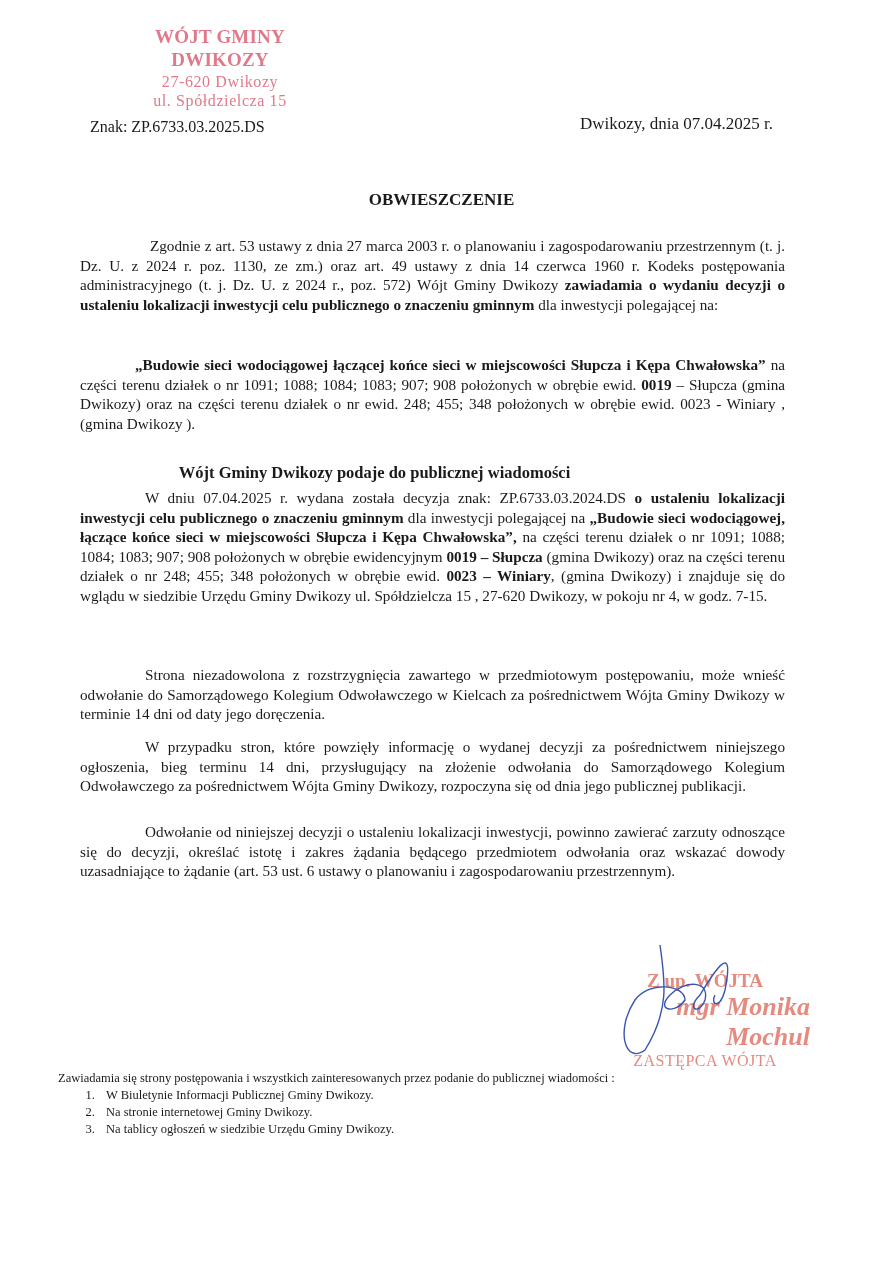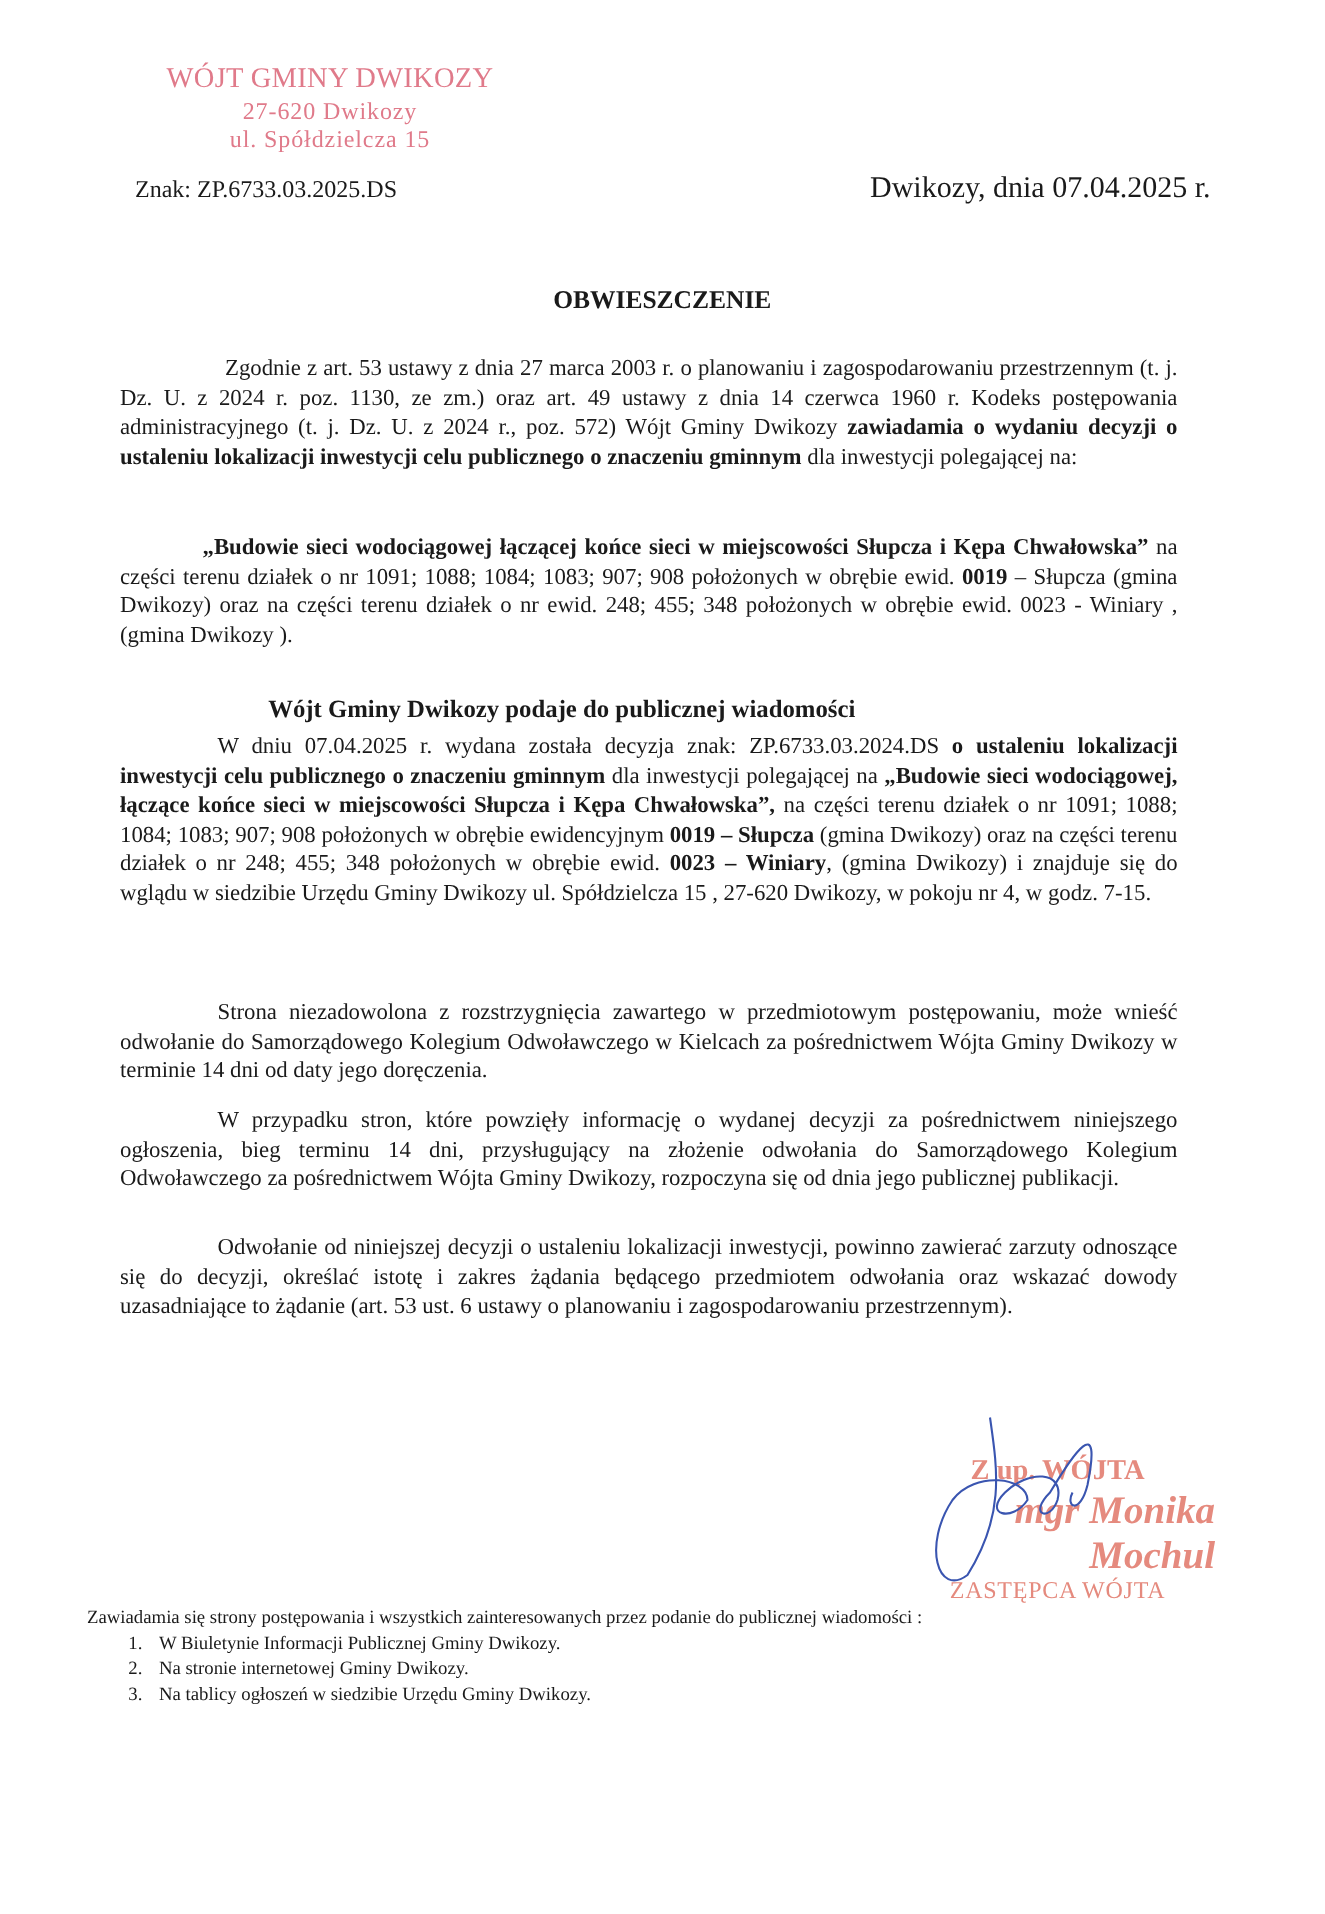--- a/index.html
+++ b/index.html
@@ -5,24 +5,24 @@
   html, body { margin: 0; padding: 0; background: #ffffff; }
   body {
     width: 883px; height: 1276px; position: relative; overflow: hidden;
     font-family: "Liberation Serif", "DejaVu Serif", serif;
     color: #1a1a1a;
   }
   .stamp {
     position: absolute; left: 110px; top: 26px; width: 220px;
     text-align: center; color: #e07a8a; line-height: 1.2;
   }
-  .stamp .s1 { font-size: 19px; font-weight: normal; letter-spacing: 0.2px; margin-top: 16px; }
+  .stamp .s1 { font-size: 19px; font-weight: bold; letter-spacing: 0.2px; }
   .stamp .s2, .stamp .s3 { font-size: 16px; letter-spacing: 0.6px; }
   .ref { position: absolute; left: 90px; top: 118px; font-size: 16px; }
-  .date { position: absolute; left: 580px; top: 114px; font-size: 20px; }
+  .date { position: absolute; left: 580px; top: 114px; font-size: 17px; }
   .title {
     position: absolute; left: 0; width: 883px; top: 190px;
     text-align: center; font-weight: bold; font-size: 17px;
   }
   .block { position: absolute; left: 80px; width: 705px; font-size: 15.2px; line-height: 19.5px; text-align: justify; }
   .p1 { top: 236px; text-indent: 70px; }
   .p1b { top: 355px; text-indent: 55px; }
   .subtitle { position: absolute; left: 0; width: 749px; top: 463px; text-align: center; font-weight: bold; font-size: 16.5px; }
   .p2 { top: 488px; text-indent: 65px; }
   .p3 { top: 665px; text-indent: 65px; }

